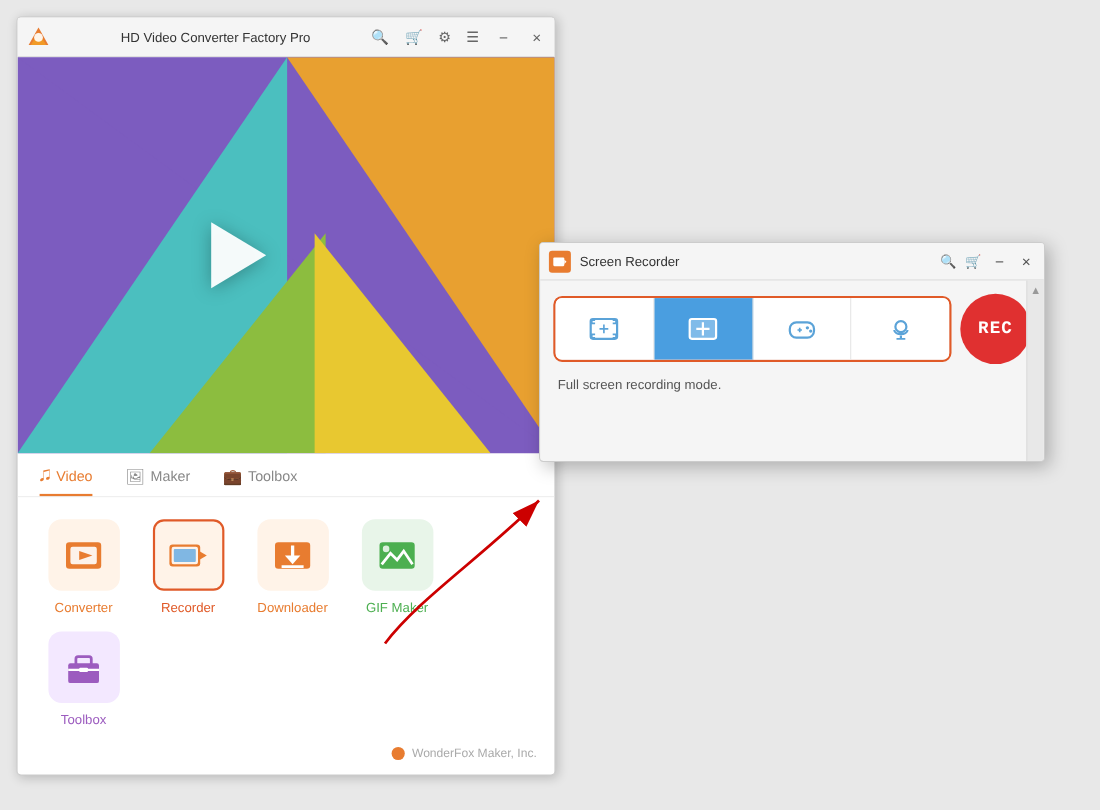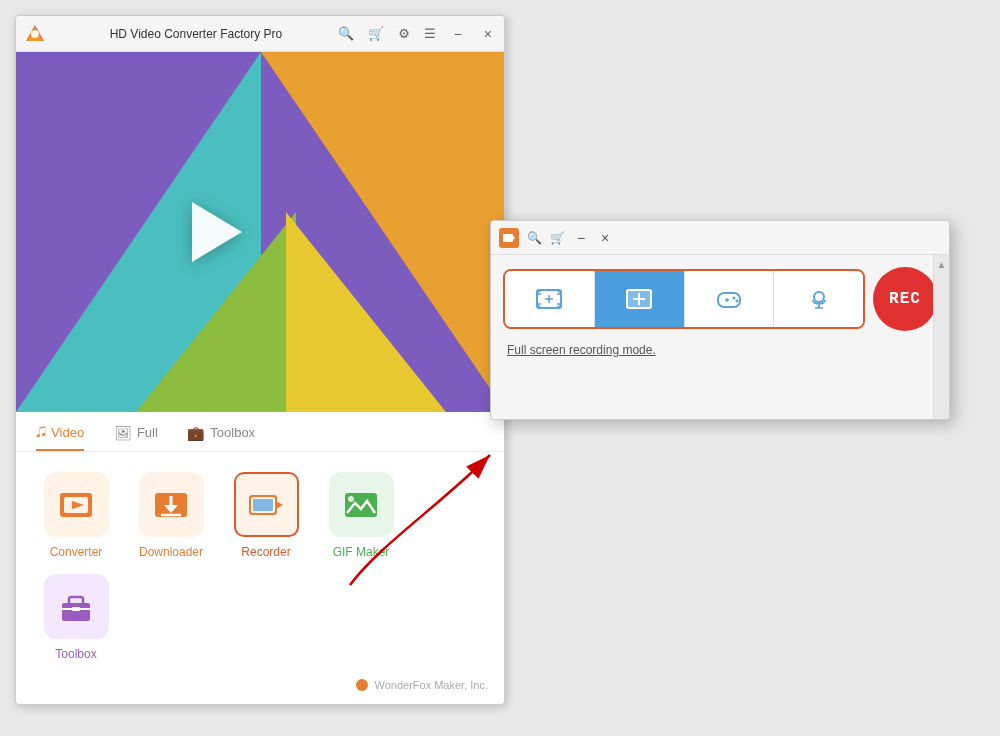--- a/index.html
+++ b/index.html
@@ -335,21 +335,20 @@
       border: none;
       letter-spacing: 1px;
       flex-shrink: 0;
       font-family: Liberation Mono, monospace;
     }
 
     .recorder-status {
       padding: 4px 16px 8px;
       font-size: 12px;
       color: #555;
-      text-decoration: underline;
     }
 
     .recorder-scroll {
       position: absolute;
       right: 0;
       top: 34px;
       bottom: 0;
       width: 16px;
       background: #e8e8e8;
       border-left: 1px solid #ddd;
@@ -402,63 +401,63 @@
     </div>
   </div>
 
   <div class="main-nav-tabs">
     <div class="nav-tab active">
       <span class="nav-tab-icon">🎜</span>
       <span>Video</span>
     </div>
     <div class="nav-tab">
       <span class="nav-tab-icon">🖼</span>
-      <span>Full</span>
+      <span>Maker</span>
     </div>
     <div class="nav-tab">
       <span class="nav-tab-icon">💼</span>
       <span>Toolbox</span>
     </div>
   </div>
 
   <div class="main-tools">
 
     <div class="tool-item">
       <div class="tool-icon-box" style="background:#fff3e8;">
         <svg width="40" height="40" viewBox="0 0 40 40">
           <rect x="4" y="8" width="32" height="24" rx="3" fill="#e87c30"></rect>
           <rect x="8" y="12" width="24" height="16" rx="2" fill="white" opacity="0.9"></rect>
           <polygon points="16,16 28,20 16,24" fill="#e87c30"></polygon>
         </svg>
       </div>
       <span class="tool-label converter">Converter</span>
+    </div>
+
+    <div class="tool-item recorder">
+      <div class="tool-icon-box" style="background:#fff3e8; border: 2px solid #e05a28;">
+        <svg width="40" height="40" viewBox="0 0 40 40">
+          <rect x="3" y="10" width="28" height="20" rx="3" fill="#e87c30"></rect>
+          <rect x="5" y="12" width="24" height="16" rx="2" fill="white" opacity="0.9"></rect>
+          <rect x="7" y="14" width="20" height="12" rx="1" fill="#4a9ee0" opacity="0.7"></rect>
+          <polygon points="30,16 37,20 30,24" fill="#e87c30"></polygon>
+        </svg>
+      </div>
+      <span class="tool-label recorder">Recorder</span>
     </div>
 
     <div class="tool-item">
       <div class="tool-icon-box" style="background:#fff3e8;">
         <svg width="40" height="40" viewBox="0 0 40 40">
           <rect x="4" y="8" width="32" height="24" rx="3" fill="#e87c30"></rect>
           <line x1="20" y1="11" x2="20" y2="25" stroke="white" stroke-width="3"></line>
           <polygon points="13,20 20,28 27,20" fill="white"></polygon>
           <line x1="10" y1="30" x2="30" y2="30" stroke="white" stroke-width="2.5"></line>
         </svg>
       </div>
       <span class="tool-label downloader">Downloader</span>
-    </div>
-
-    <div class="tool-item recorder">
-      <div class="tool-icon-box" style="background:#fff3e8; border: 2px solid #e05a28;">
-        <svg width="40" height="40" viewBox="0 0 40 40">
-          <rect x="3" y="10" width="28" height="20" rx="3" fill="#e87c30"></rect>
-          <rect x="5" y="12" width="24" height="16" rx="2" fill="white" opacity="0.9"></rect>
-          <rect x="7" y="14" width="20" height="12" rx="1" fill="#4a9ee0" opacity="0.7"></rect>
-          <polygon points="30,16 37,20 30,24" fill="#e87c30"></polygon>
-        </svg>
-      </div>
-      <span class="tool-label recorder">Recorder</span>
     </div>
 
     <div class="tool-item">
       <div class="tool-icon-box" style="background:#e8f5e9;">
         <svg width="40" height="40" viewBox="0 0 40 40">
           <rect x="4" y="8" width="32" height="24" rx="3" fill="#4caf50"></rect>
           <polyline points="6,28 14,18 20,24 26,16 34,28" stroke="white" stroke-width="2.5" fill="none"></polyline>
           <circle cx="10" cy="14" r="3" fill="white" opacity="0.8"></circle>
         </svg>
       </div>
@@ -497,20 +496,21 @@
 
 <div class="recorder-window">
 
   <div class="recorder-titlebar">
     <div class="recorder-titlebar-icon">
       <svg width="14" height="14" viewBox="0 0 14 14">
         <rect x="1" y="3" width="10" height="8" rx="1" fill="white"></rect>
         <polygon points="11,5 13,7 11,9" fill="white"></polygon>
       </svg>
     </div>
+    <span class="recorder-titlebar-title">Screen Recorder</span>
     <div class="recorder-titlebar-btns">
       <span class="rec-titlebar-icon">🔍</span>
       <span class="rec-titlebar-icon">🛒</span>
       <span class="rec-titlebar-icon" style="font-size:14px;color:#555;padding:0 4px;">−</span>
       <span class="rec-titlebar-icon" style="font-size:14px;color:#555;padding:0 4px;">×</span>
     </div>
   </div>
 
   <div class="recorder-content">
     <div class="recorder-modes">

